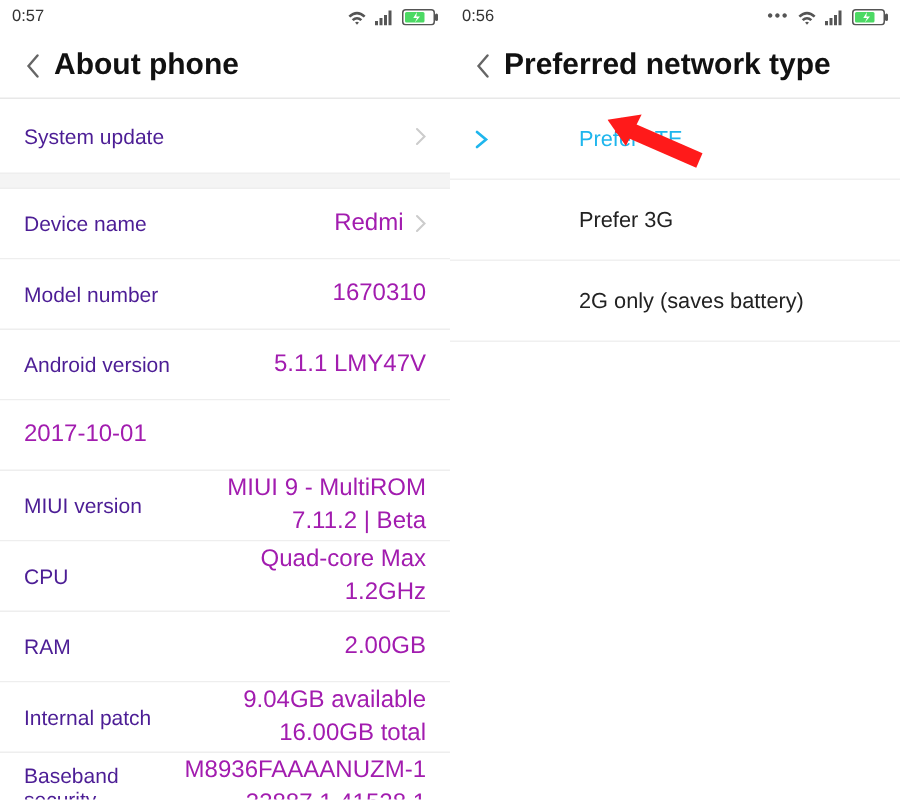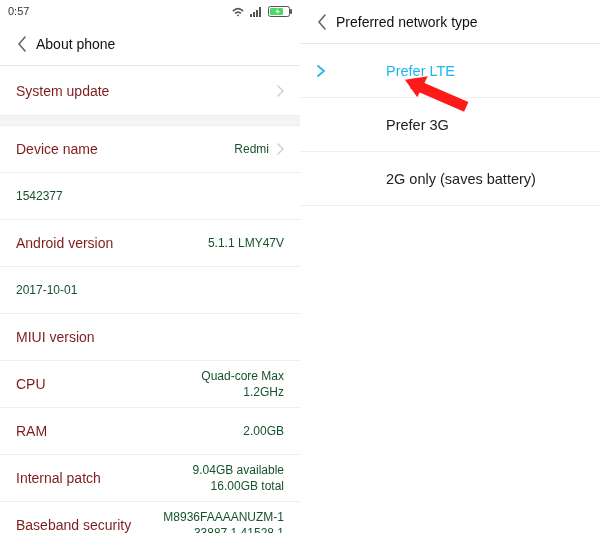--- a/index.html
+++ b/index.html
@@ -38,42 +38,42 @@
     padding: 0 8px;
     border-bottom: 1px solid #e8e8e8;
   }
   .header .back {
     width: 28px;
     display: flex;
     align-items: center;
     justify-content: center;
   }
   .header .title {
-    font-size: 14px;
-    font-weight: 400;
+    font-size: 20px;
+    font-weight: 700;
     color: #111;
   }
   .list { }
   .row {
     display: flex;
     align-items: center;
     padding: 0 16px;
     border-bottom: 1px solid #eee;
     background: #fff;
     min-height: 47px;
   }
   .row.tall { min-height: 50px; }
   .row .label {
     font-size: 14px;
-    color: #7f1d1d;
+    color: #4c1d95;
     flex: 1;
   }
   .row .value {
-    font-size: 12px;
-    color: #14532d;
+    font-size: 16px;
+    color: #a21caf;
     text-align: right;
     line-height: 1.35;
   }
   .row .chev {
     margin-left: 8px;
     display: flex;
     align-items: center;
   }
   .gap {
     height: 10px;
@@ -157,34 +157,39 @@
       <span class="label">Device name</span>
       <span class="value">Redmi</span>
       <span class="chev">
         <svg width="7" height="12" viewBox="0 0 7 12">
             <path d="M1 1 L6 6 L1 11" stroke="#ccc" stroke-width="1.4" fill="none" stroke-linecap="round"></path>
           </svg>
       </span>
     </div>
 
     <div class="row">
-      <span class="value">1542377</span>
+      <span class="label">Model number</span>
+      <span class="value">1670310</span>
     </div>
 
     <div class="row">
       <span class="label">Android version</span>
       <span class="value">5.1.1 LMY47V</span>
     </div>
 
     <div class="row">
       <span class="value">2017-10-01</span>
     </div>
 
     <div class="row">
       <span class="label">MIUI version</span>
+      <span class="value">
+        <span>MIUI 9 - MultiROM</span><br>
+        <span>7.11.2 | Beta</span>
+      </span>
     </div>
 
     <div class="row">
       <span class="label">CPU</span>
       <span class="value">
         <span>Quad-core Max</span><br>
         <span>1.2GHz</span>
       </span>
     </div>
 
@@ -207,20 +212,39 @@
         <span>M8936FAAAANUZM-1</span><br>
         <span>.33887.1.41528.1</span>
       </span>
     </div>
 
   </div>
 </div>
 
 <div class="phone">
 
+  <div class="statusbar">
+    <span class="time">0:56</span>
+    <span class="spacer"></span>
+    <span class="icons">
+      <span style="font-size:11px;color:#555;letter-spacing:1px;">•••</span>
+      <svg width="14" height="11" viewBox="0 0 14 11">
+          <path d="M7 10.5 L8.3 9 Q7 8 5.7 9 Z M3.5 6.8 Q7 3.8 10.5 6.8 L9.3 8 Q7 6 4.7 8 Z M1.3 4.5 Q7 -0.8 12.7 4.5 L11.5 5.7 Q7 1.5 2.5 5.7 Z" fill="#555"></path>
+        </svg>
+      <svg width="13" height="11" viewBox="0 0 13 11">
+          <path d="M0 8h2v3H0zM3 6h2v5H3zM6 4h2v7H6zM9 1h2v10H9z" fill="#555"></path>
+        </svg>
+      <svg width="24" height="11" viewBox="0 0 24 11">
+          <rect x="0.5" y="0.5" width="21" height="10" rx="2" fill="none" stroke="#555"></rect>
+          <rect x="22" y="3" width="2" height="5" rx="1" fill="#555"></rect>
+          <rect x="2" y="2" width="13" height="7" rx="1" fill="#4cd964"></rect>
+          <path d="M10 2 L7.5 6 H10 L8.5 9 L12 5 H9.5 Z" fill="#fff"></path>
+        </svg>
+    </span>
+  </div>
 
   <div class="header">
     <span class="back">
       <svg width="10" height="16" viewBox="0 0 10 16">
           <path d="M8 1 L2 8 L8 15" stroke="#666" stroke-width="1.6" fill="none" stroke-linecap="round"></path>
         </svg>
     </span>
     <span class="title">Preferred network type</span>
   </div>
 

